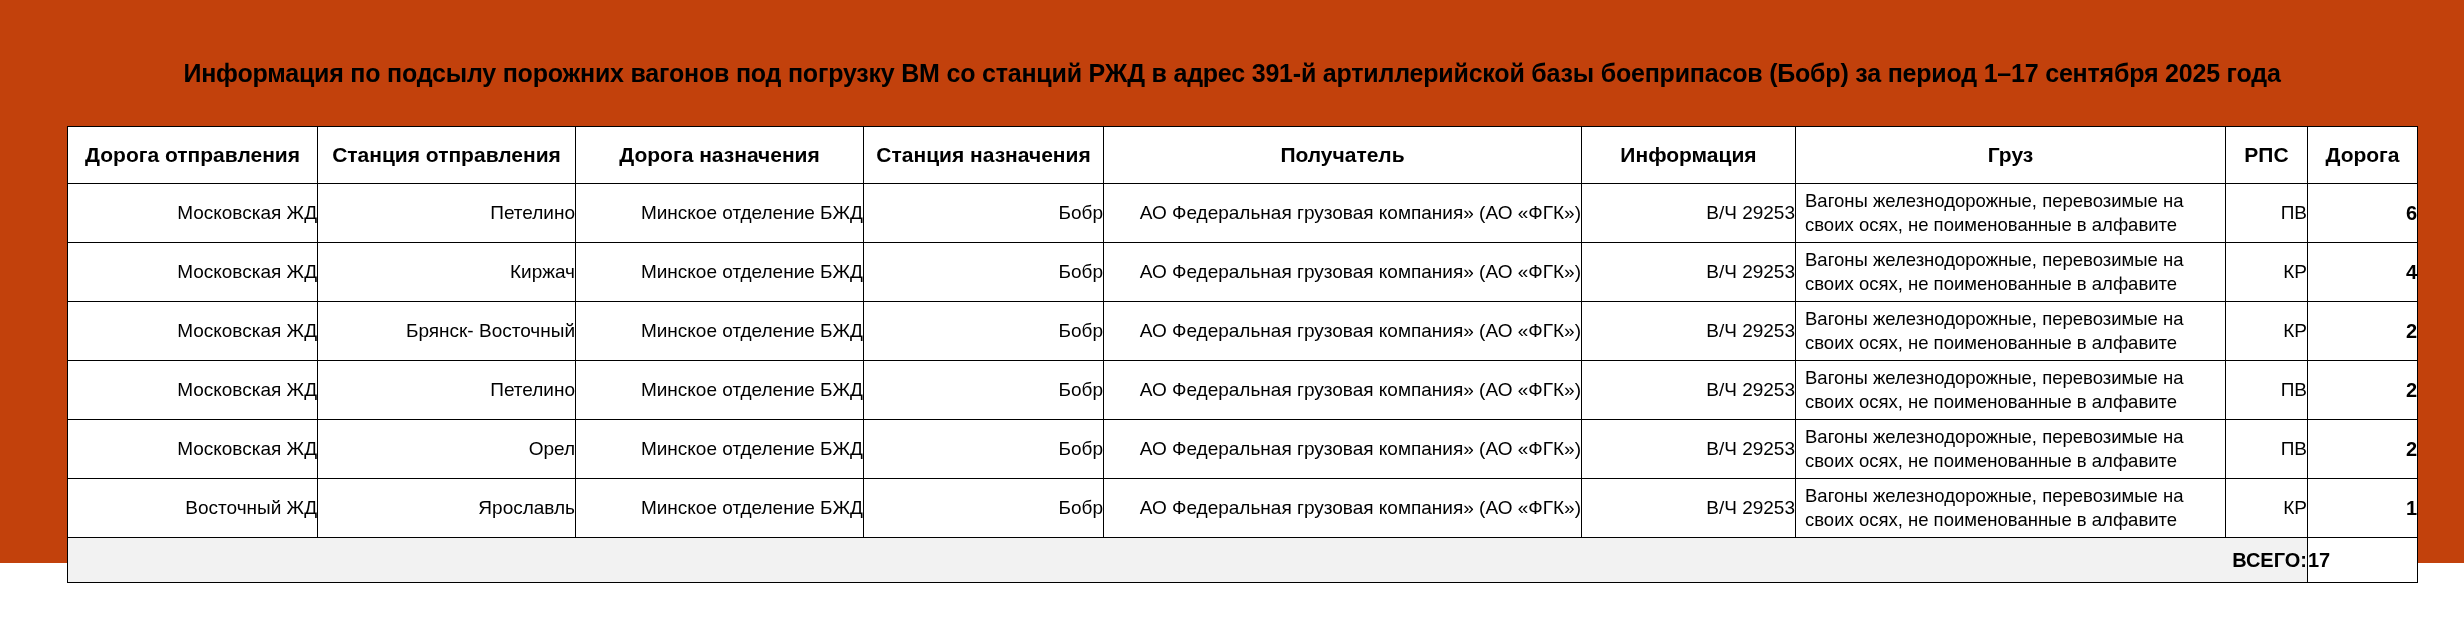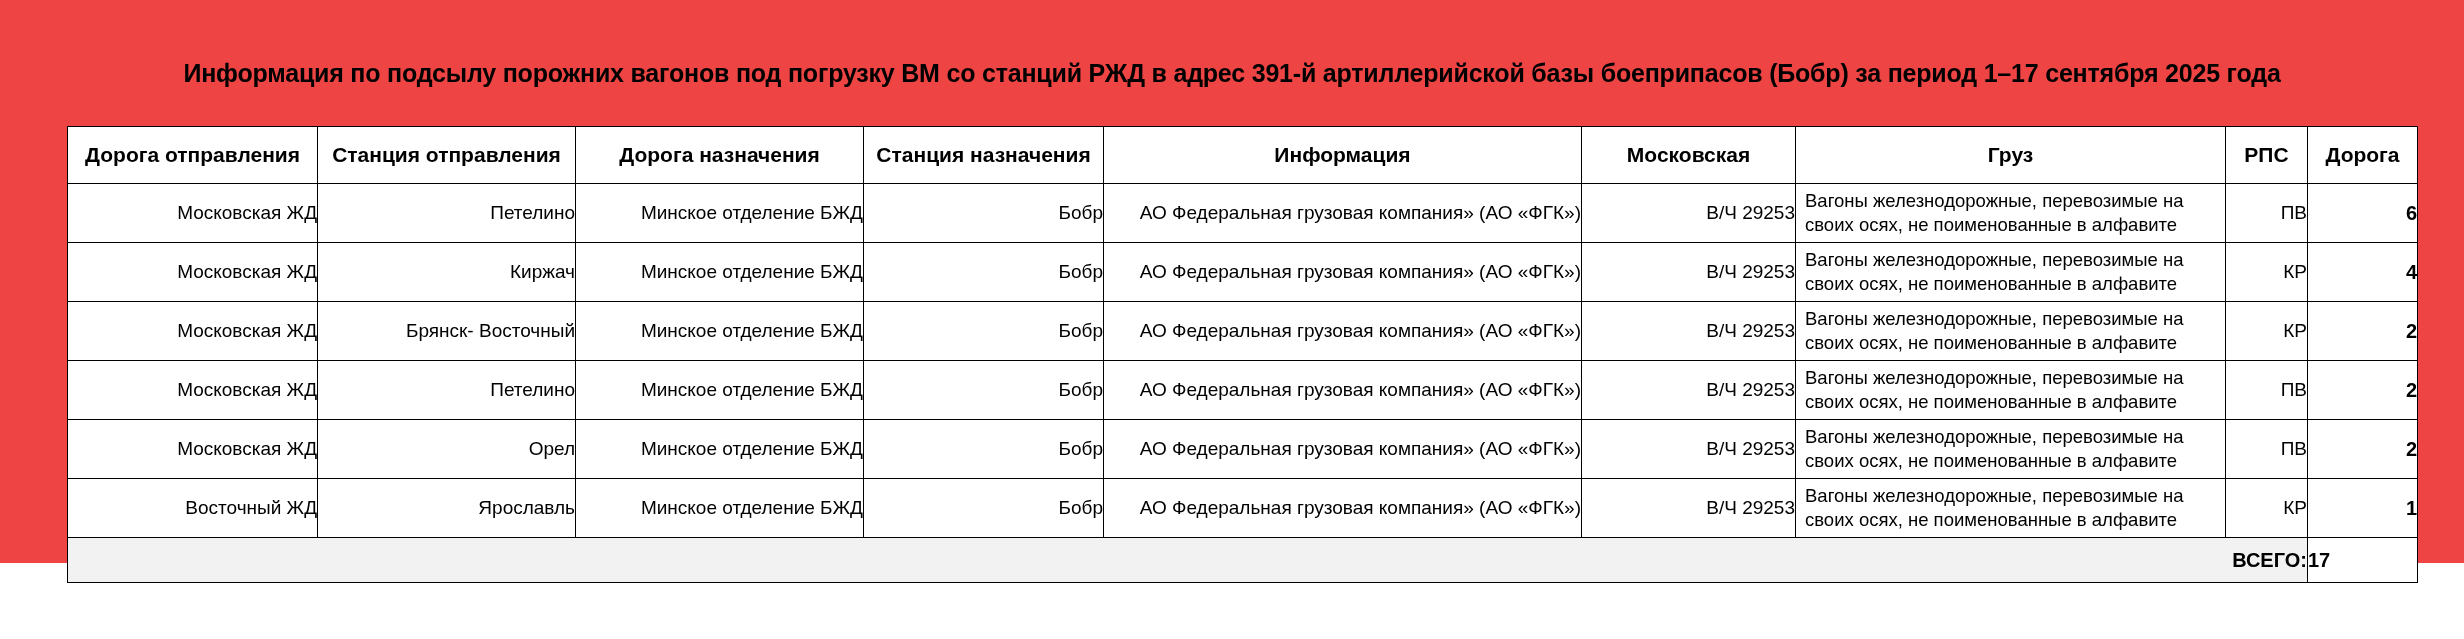--- a/index.html
+++ b/index.html
@@ -11,21 +11,21 @@
     width: 2464px;
     height: 639px;
     font-family: "Liberation Sans", sans-serif;
     color: #000000;
     overflow: hidden;
   }
   .page {
     width: 2464px;
     height: 563px;
     position: relative;
-    background: #ef4444;
+    background: #c2410c;
     box-sizing: border-box;
   }
   .title {
     text-align: center;
     font-size: 25px;
     font-weight: bold;
     color: #000000;
     padding-top: 58px;
     padding-left: 60px;
     padding-right: 60px;
@@ -118,22 +118,22 @@
           <col class="c6">
           <col class="c7">
           <col class="c8">
       </colgroup>
       <thead>
         <tr>
           <th>Дорога отправления</th>
           <th>Станция отправления</th>
           <th>Дорога назначения</th>
           <th>Станция назначения</th>
+          <th>Получатель</th>
           <th>Информация</th>
-          <th>Московская</th>
           <th>Груз</th>
           <th>РПС</th>
           <th>Дорога</th>
         </tr>
       </thead>
       <tbody>
         <tr>
           <td>Московская ЖД</td>
           <td>Петелино</td>
           <td>Минское отделение БЖД</td>

